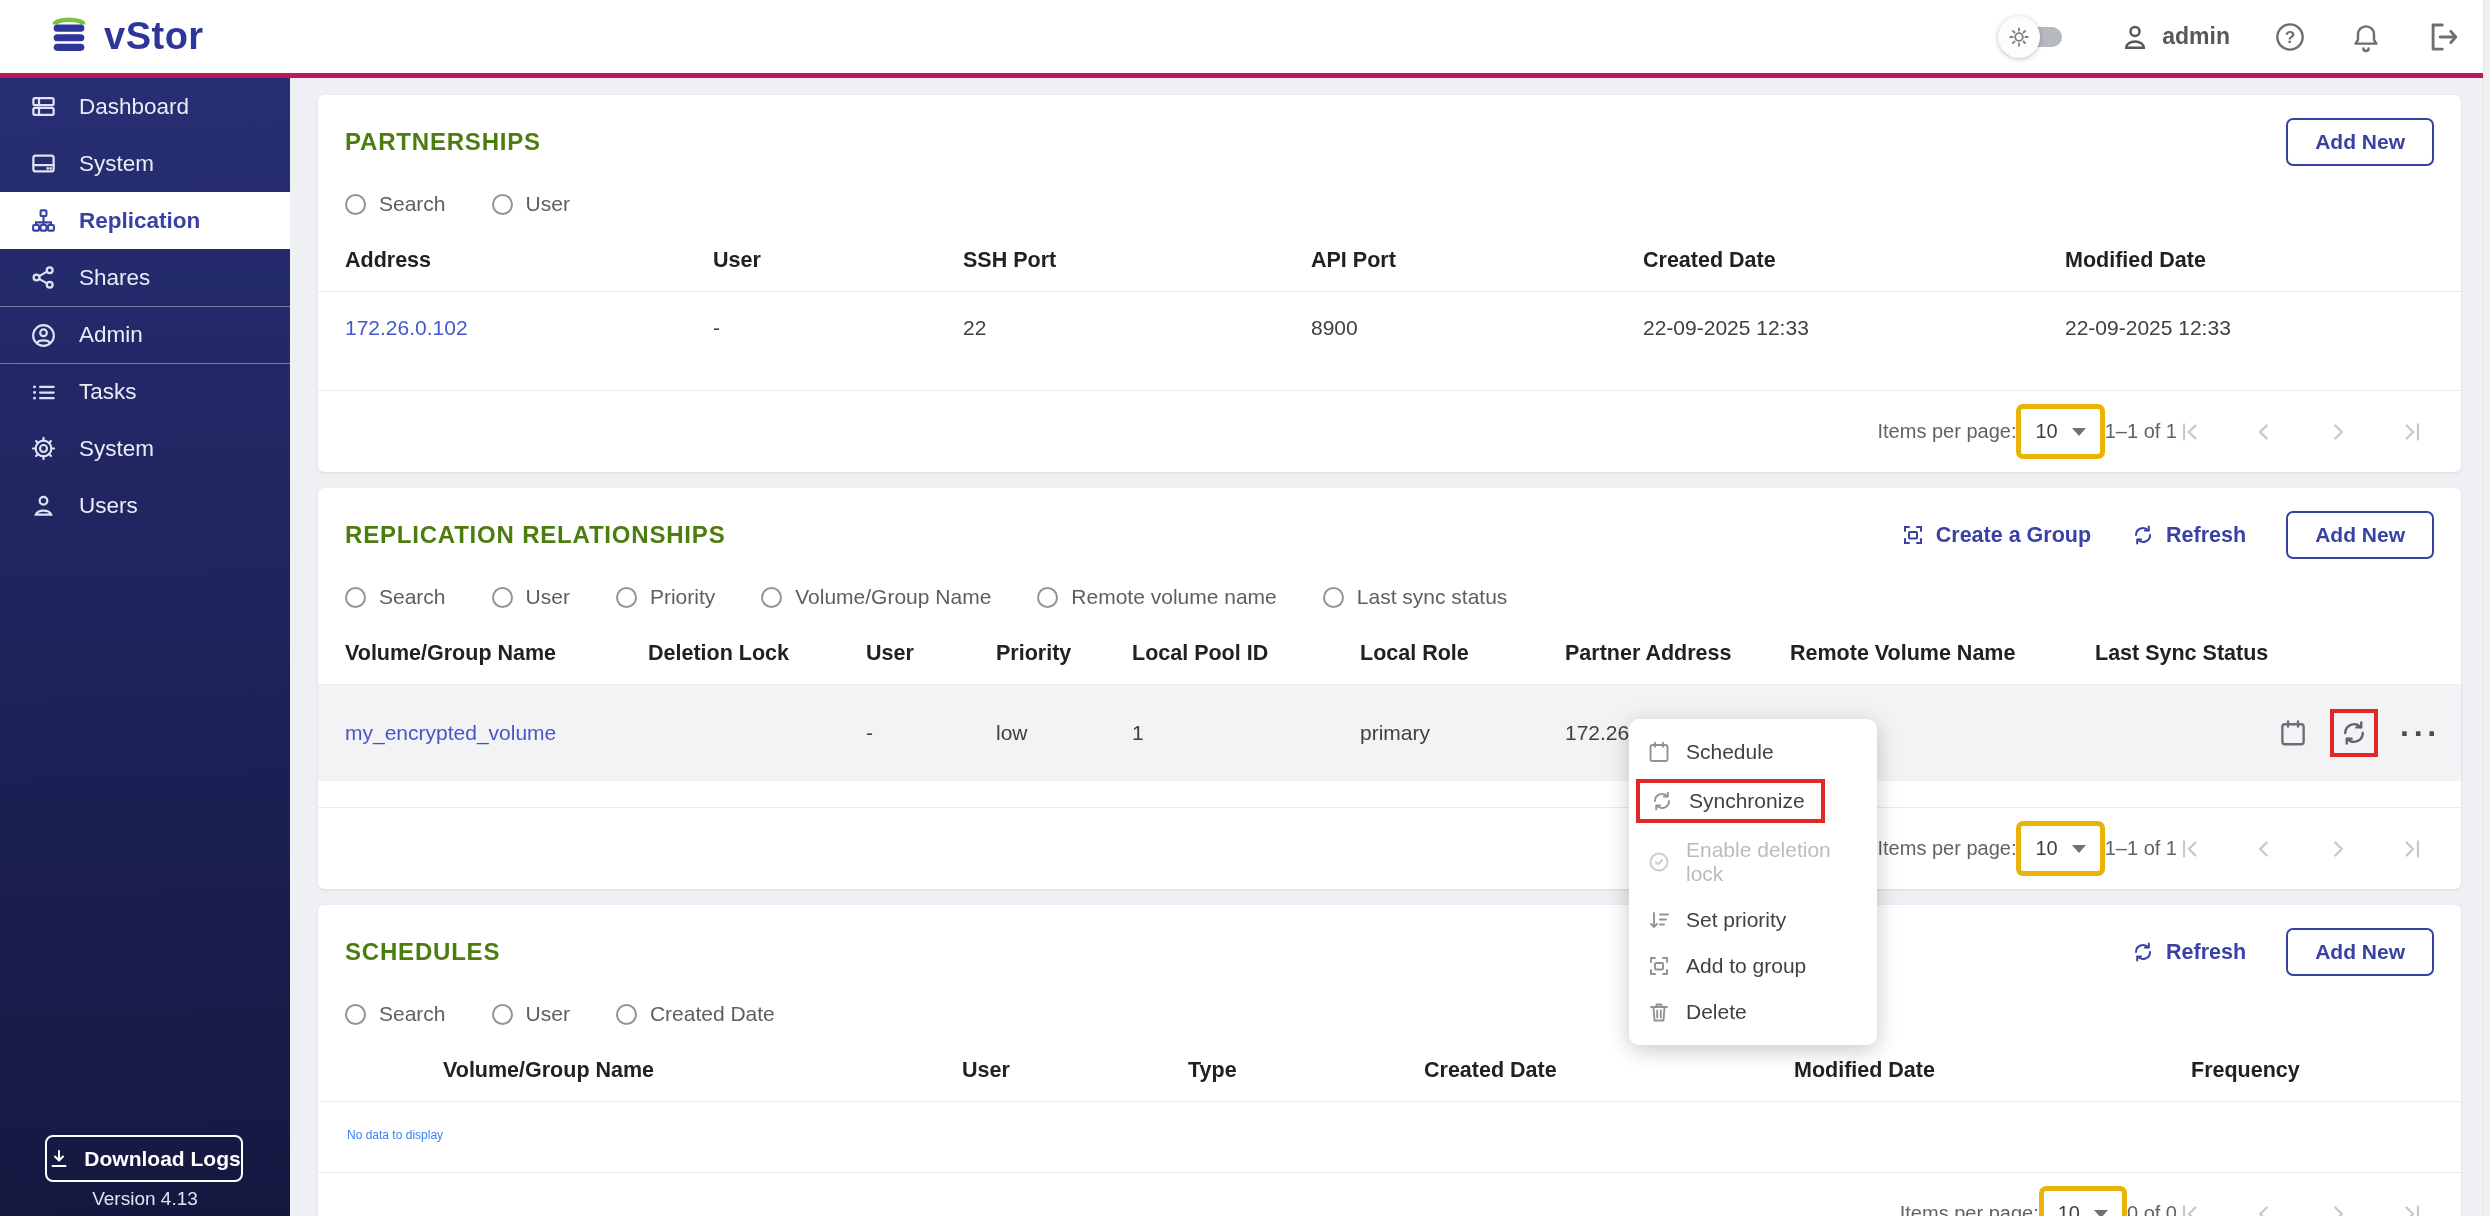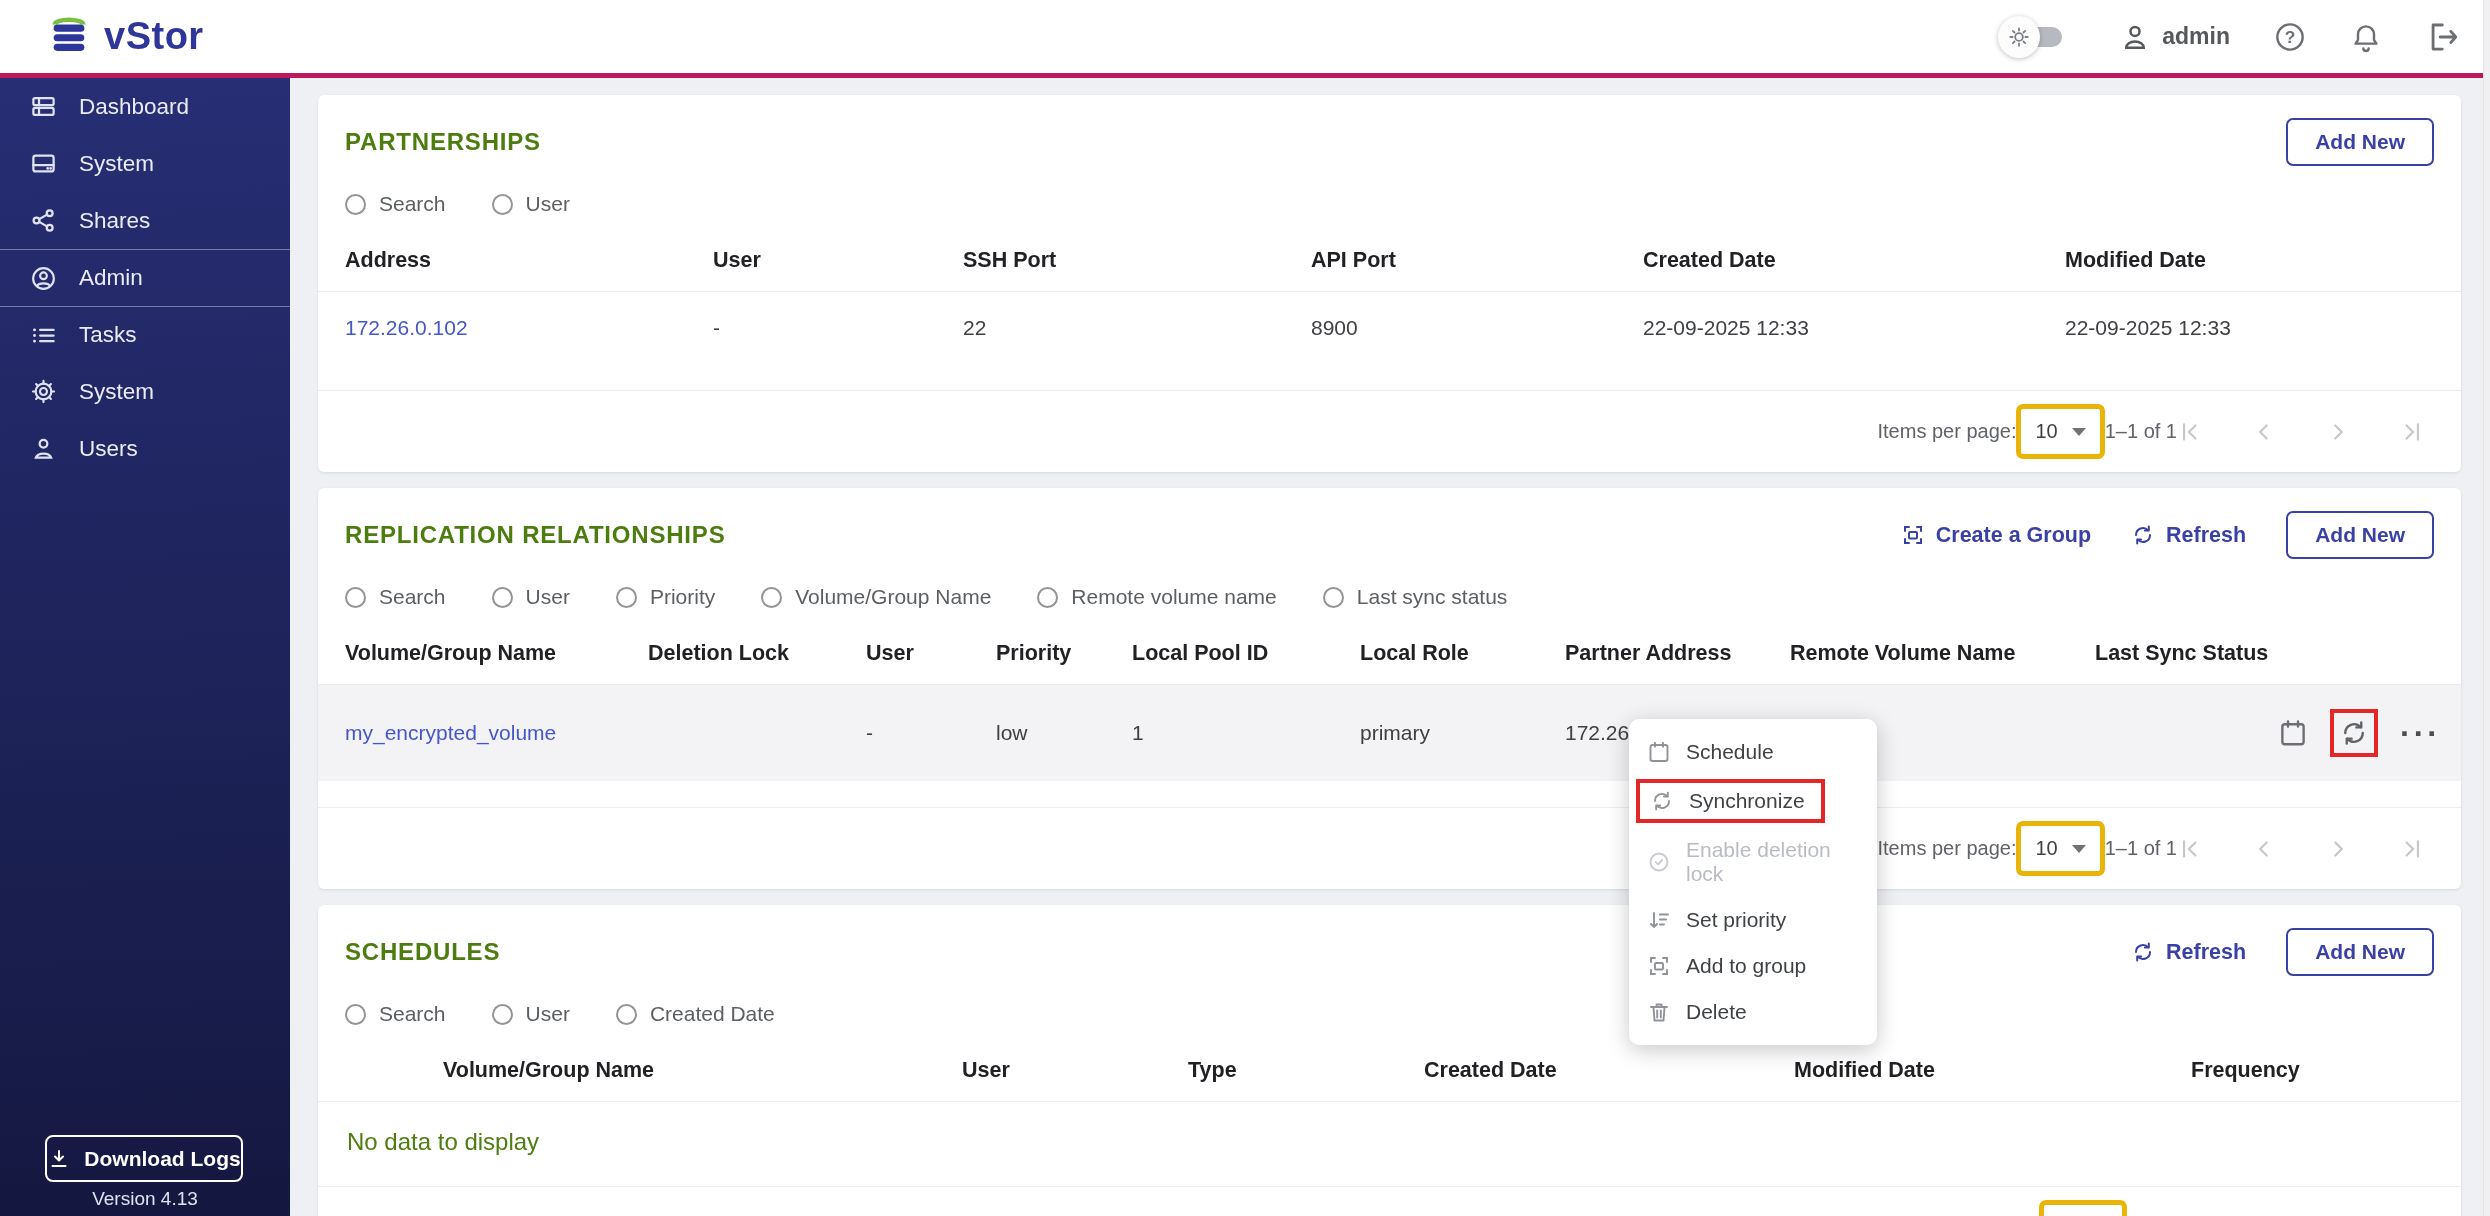--- a/index.html
+++ b/index.html
@@ -100,21 +100,21 @@
   .pager-spacer { margin-top: 26px; }
   .page-size {
     display: flex; align-items: center; justify-content: space-between; gap: 14px;
     border: 5px solid #eab308; border-radius: 7px; padding: 11px 14px; min-width: 88px;
     color: #3f4043; cursor: pointer; background: #fff;
   }
   .caret-down { width: 0; height: 0; border-left: 7px solid transparent; border-right: 7px solid transparent; border-top: 8px solid #6f7277; }
   .pager-nav { display: flex; align-items: center; gap: 48px; color: #c4c7cc; }
   .pager-nav .nav-glyph { cursor: default; }
 
-  .empty-text { font-size: 24px; color: #4d7c0f; padding: 26px 0 30px 2px; }
+  .empty-text { font-size: 12px; color: #3b82f6; padding: 26px 0 30px 2px; }
 
   
   .context-menu {
     position: absolute; left: 1629px; top: 719px; width: 248px;
     background: #fff; border-radius: 10px; box-shadow: 0 5px 22px rgba(0,0,0,.22);
     padding: 10px 0; z-index: 30;
   }
   .menu-item { display: flex; align-items: center; gap: 15px; padding: 11px 18px; font-size: 21px; color: #3f4245; cursor: pointer; }
   .menu-item .menu-icon { color: #8f9398; }
   .menu-item.disabled { color: #b8bcc2; cursor: default; }
@@ -192,20 +192,32 @@
     </div>
     <div class="nav-item">
       <span class="nav-icon">
         <svg width="27" height="27" viewBox="0 0 24 24" fill="none" stroke="currentColor" stroke-width="2" stroke-linecap="round">
           <rect x="3" y="5" width="18" height="14" rx="2"></rect>
           <path d="M3 13.5h18"></path>
           <path d="M15.7 16.4h.01M18.3 16.4h.01" stroke-width="2.4"></path>
         </svg>
       </span>
       <span>System</span>
+    </div>
+    <div class="nav-item active">
+      <span class="nav-icon">
+        <svg width="27" height="27" viewBox="0 0 24 24" fill="none" stroke="currentColor" stroke-width="1.9" stroke-linecap="round">
+          <rect x="9.4" y="3" width="5.2" height="5" rx="1"></rect>
+          <rect x="2.8" y="16" width="5.2" height="5" rx="1"></rect>
+          <rect x="9.4" y="16" width="5.2" height="5" rx="1"></rect>
+          <rect x="16" y="16" width="5.2" height="5" rx="1"></rect>
+          <path d="M12 8v3M12 11v5M5.4 16v-2.3h13.2V16M5.4 13.7h13.2"></path>
+        </svg>
+      </span>
+      <span>Replication</span>
     </div>
     <div class="nav-item">
       <span class="nav-icon">
         <svg width="27" height="27" viewBox="0 0 24 24" fill="none" stroke="currentColor" stroke-width="2">
           <circle cx="17.5" cy="5.5" r="2.6"></circle>
           <circle cx="5.8" cy="12" r="2.6"></circle>
           <circle cx="17.5" cy="18.5" r="2.6"></circle>
           <path d="M8.2 10.8l6.9-4M8.2 13.2l6.9 4"></path>
         </svg>
       </span>

